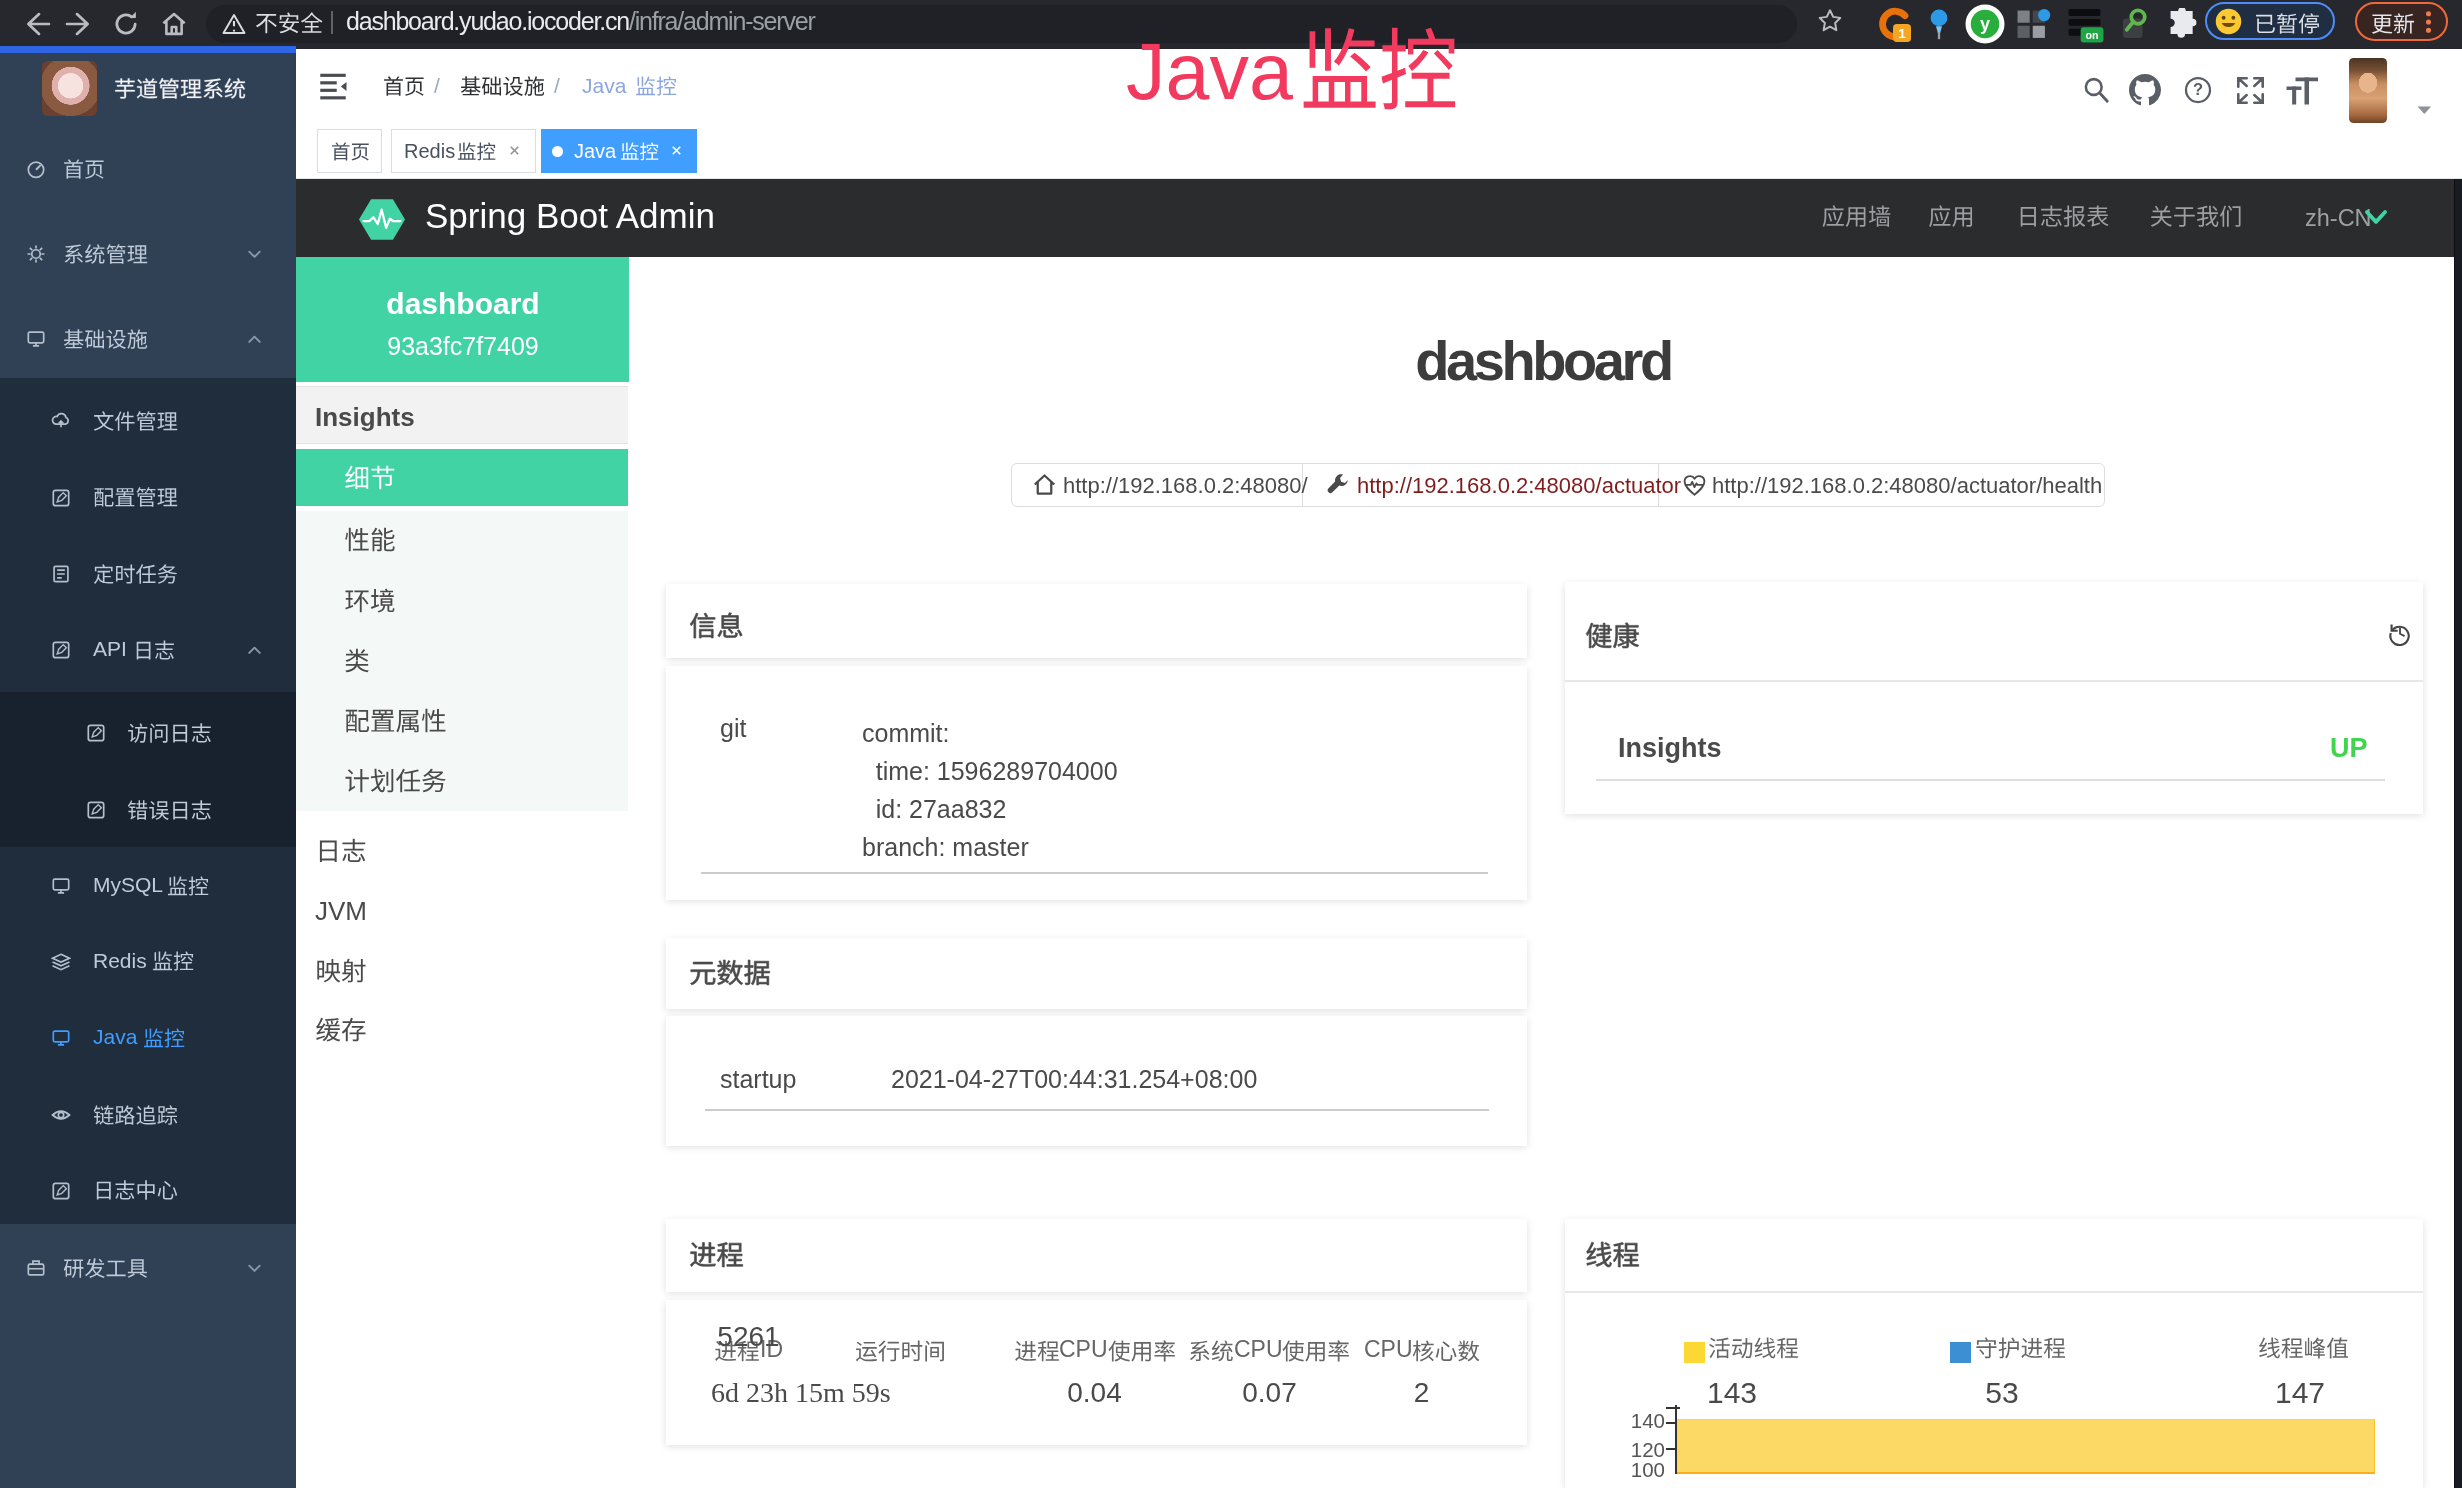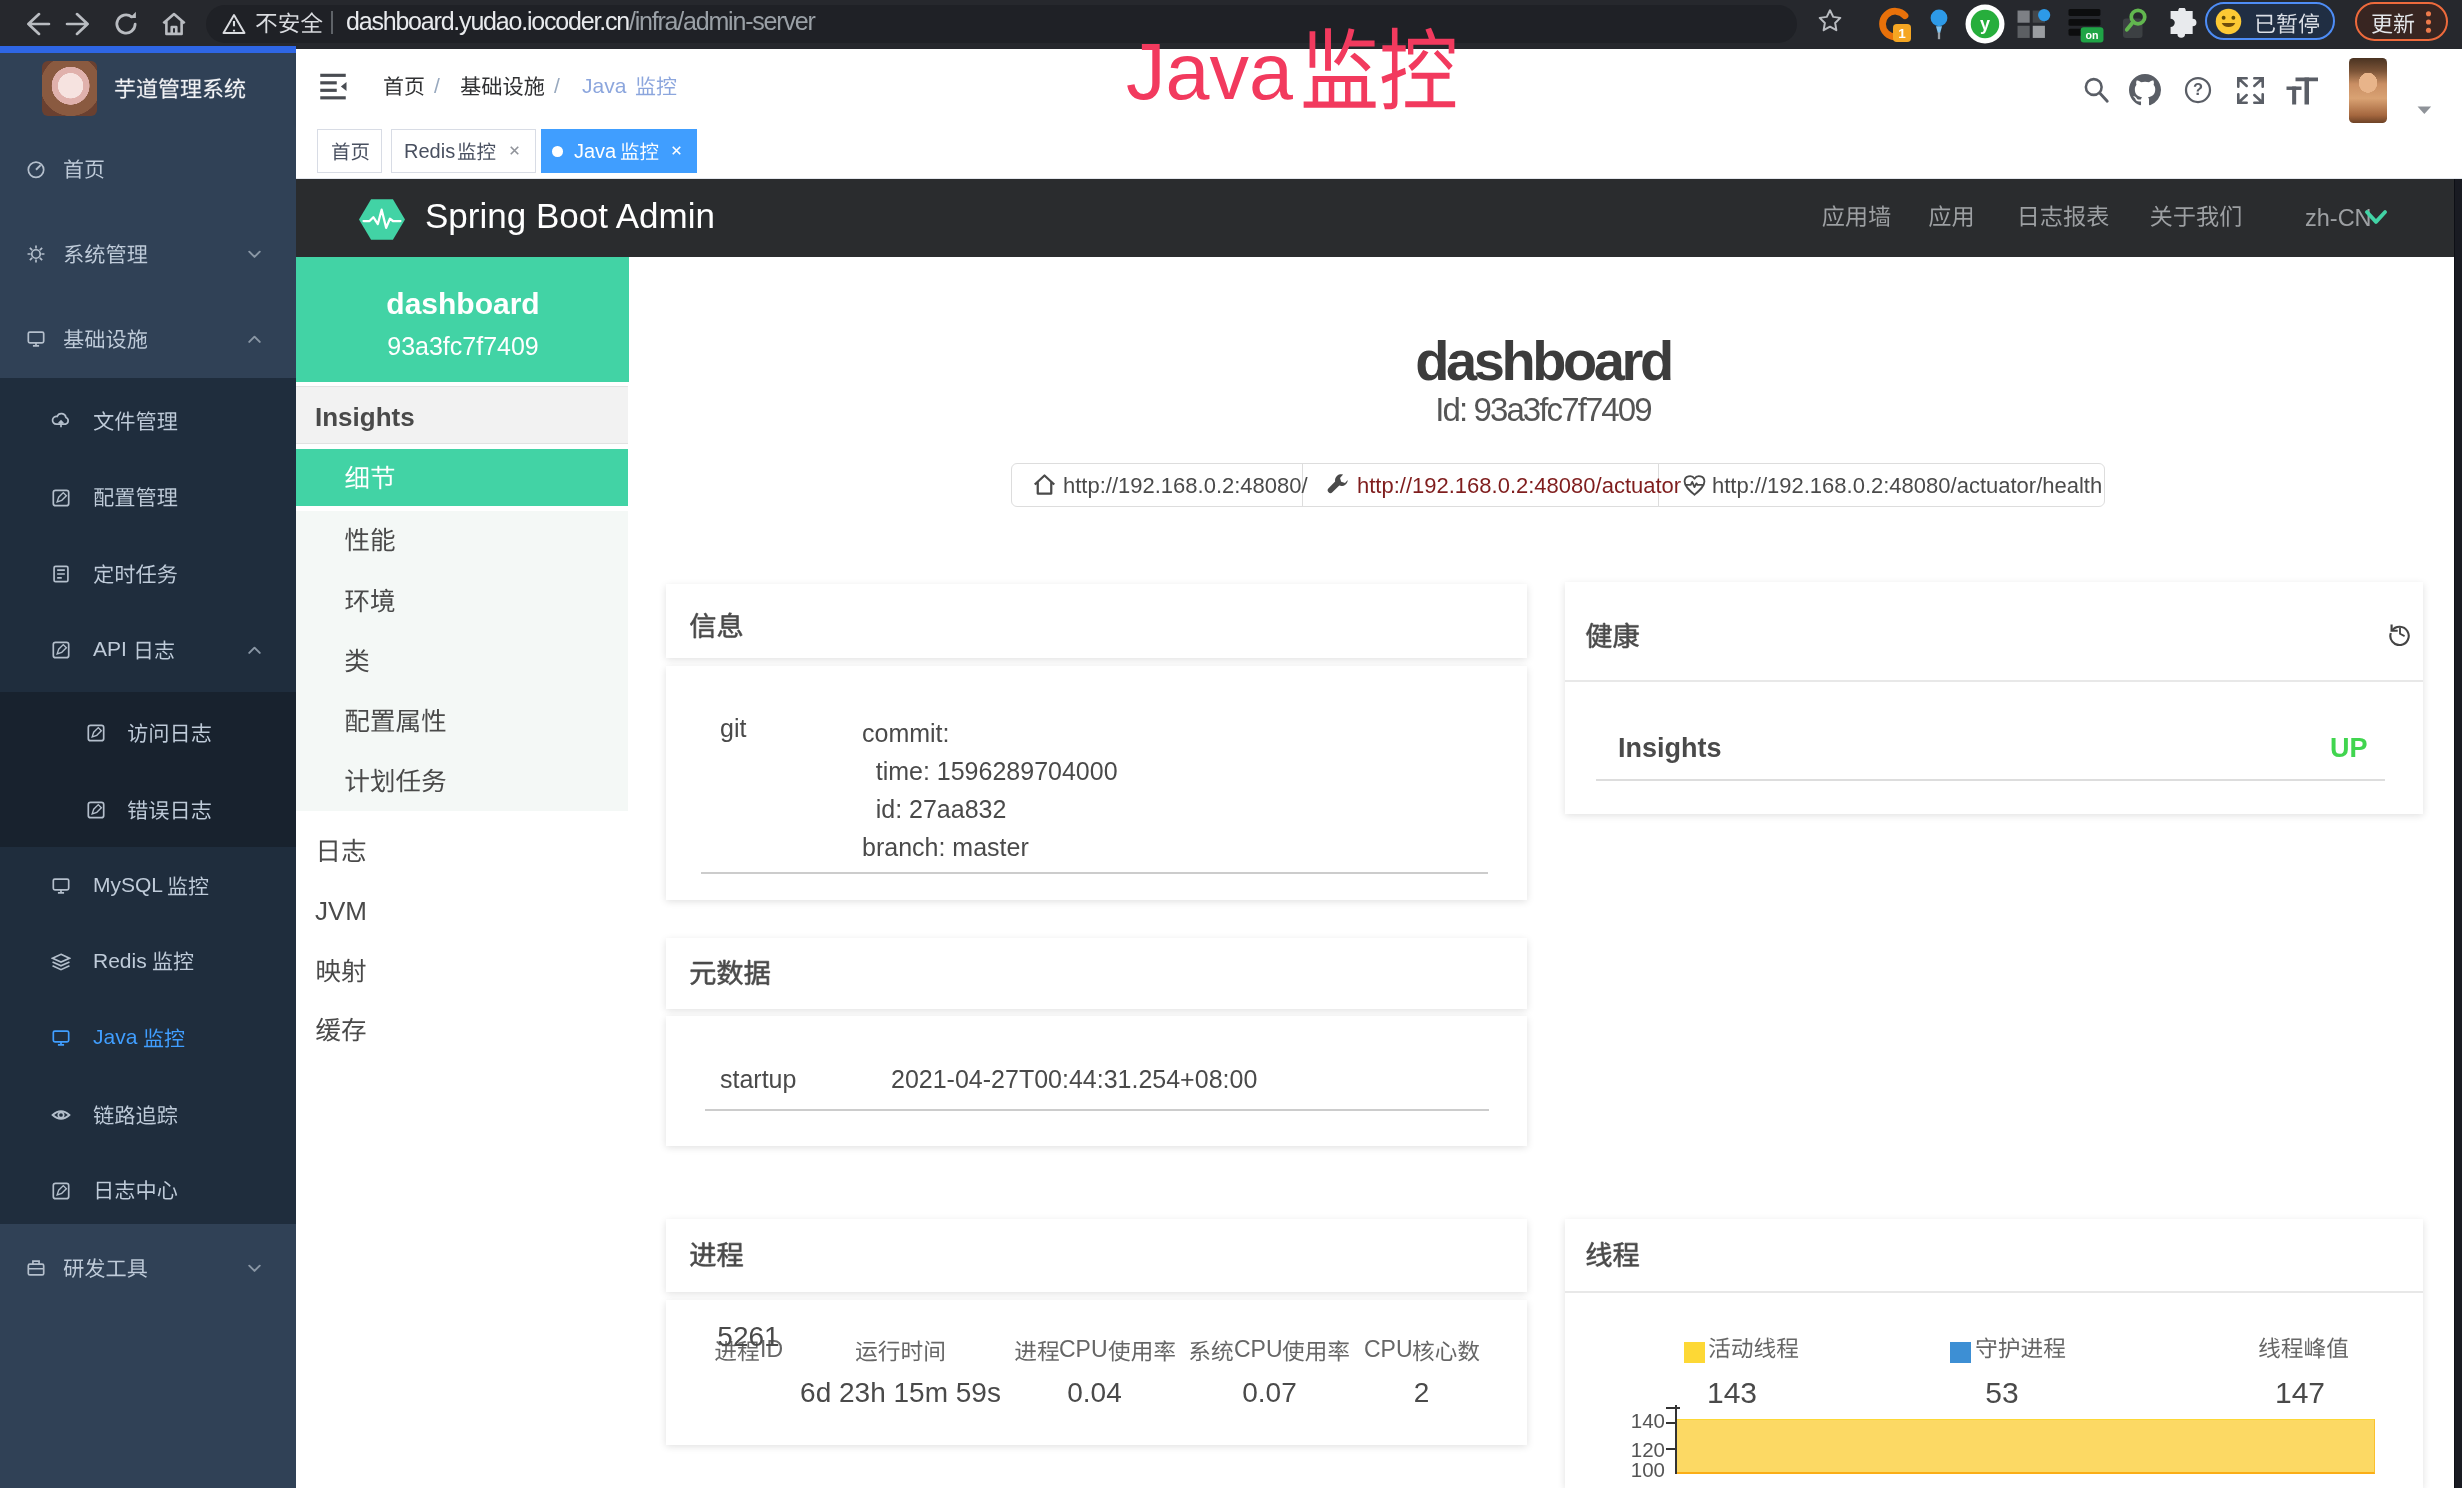--- a/index.html
+++ b/index.html
@@ -667,21 +667,20 @@
 <div style="position:absolute;left:315px;top:1015px">
       <svg width="52" height="32" viewBox="0 0 68.0 42.5">
         <g transform="translate(0,32.3) scale(0.03400,-0.03400)" fill="#4a4a4a">
           <use href="#u7f13" x="0"></use>
           <use href="#u5b58" x="1000"></use>
         </g>
       </svg>
     </div>
 <div style="position:absolute;left:629px;top:257px;width:1828px;height:1232px;background:#fff"></div>
 <div style="position:absolute;left:629px;top:328px;width:1828px;text-align:center;font-size:56px;font-weight:600;letter-spacing:-3.4px;color:#3c3c3c;font-family:'Liberation Sans',sans-serif">dashboard</div>
-<div style="position:absolute;left:629px;top:391px;width:1828px;text-align:center;font-size:33px;letter-spacing:-1.9px;color:#555;font-family:'Liberation Sans',sans-serif">Id: 93a3fc7f7409</div>
 <div style="position:absolute;top:463px;height:44px;background:#fff;border:1.5px solid #ddd;box-sizing:border-box;left:1011px;width:293px;border-radius:6px 0 0 6px"></div>
 <div style="position:absolute;top:463px;height:44px;background:#fff;border:1.5px solid #ddd;box-sizing:border-box;left:1302px;width:357px"></div>
 <div style="position:absolute;top:463px;height:44px;background:#fff;border:1.5px solid #ddd;box-sizing:border-box;left:1658px;width:447px;border-radius:0 6px 6px 0"></div>
 <svg style="position:absolute;left:1033px;top:474px" width="23" height="21" viewBox="0 0 30 28">
       <path d="M2 14 L15 2 L28 14 M6 11 V26 H24 V11" stroke="#4a4a4a" stroke-width="3" fill="none" stroke-linejoin="round"></path>
     </svg>
 <div style="position:absolute;left:1063px;top:473px;font-size:22px;color:#4a4a4a;font-family:'Liberation Sans',sans-serif">http://192.168.0.2:48080/</div>
 <svg style="position:absolute;left:1327px;top:473px" width="23" height="23" viewBox="0 0 30 30">
       <path d="M27 9 a8 8 0 0 1 -11 7.4 L7 25 a3.4 3.4 0 0 1 -5 -5 l8.6 -9 A8 8 0 0 1 21 2 l-4 4.5 1.5 5 5 1.5 z" fill="#4a4a4a"></path>
     </svg>
@@ -786,21 +785,21 @@
     <div style="position:absolute;left:1412px;top:1338px">
       <svg width="68" height="28.4" viewBox="0 0 90.0 37.5">
         <g transform="translate(0,28.5) scale(0.03000,-0.03000)" fill="#666">
           <use href="#u6838" x="0"></use>
           <use href="#u5fc3" x="1000"></use>
           <use href="#u6570" x="2000"></use>
         </g>
       </svg>
     </div>
 <div style="position:absolute;left:559px;top:1321px;width:379px;text-align:center;font-size:28px;color:#4a4a4a;font-family:'Liberation Sans',sans-serif">5261</div>
-<div style="position:absolute;left:711px;top:1377px;width:379px;text-align:center;font-size:28px;color:#4a4a4a;font-family:Liberation Sans, sans-serif">6d 23h 15m 59s</div>
+<div style="position:absolute;left:711px;top:1377px;width:379px;font-size:28px;color:#4a4a4a;font-family:Liberation Serif, serif">6d 23h 15m 59s</div>
 <div style="position:absolute;left:905px;top:1377px;width:379px;text-align:center;font-size:28px;color:#4a4a4a;font-family:'Liberation Sans',sans-serif">0.04</div>
 <div style="position:absolute;left:1080px;top:1377px;width:379px;text-align:center;font-size:28px;color:#4a4a4a;font-family:'Liberation Sans',sans-serif">0.07</div>
 <div style="position:absolute;left:1232px;top:1377px;width:379px;text-align:center;font-size:28px;color:#4a4a4a;font-family:'Liberation Sans',sans-serif">2</div>
 <div style="position:absolute;left:1565px;top:582px;width:858px;height:232px;background:#fff;box-shadow:0 1.5px 7.6px rgba(0,0,0,0.13);"></div>
 <div style="position:absolute;left:1585px;top:620px">
       <svg width="55" height="34" viewBox="0 0 72.0 45.0">
         <g transform="translate(0,34.2) scale(0.03600,-0.03600)" fill="#4a4a4a" stroke="#4a4a4a" stroke-width="24">
           <use href="#u5065" x="0"></use>
           <use href="#u5eb7" x="1000"></use>
         </g>

